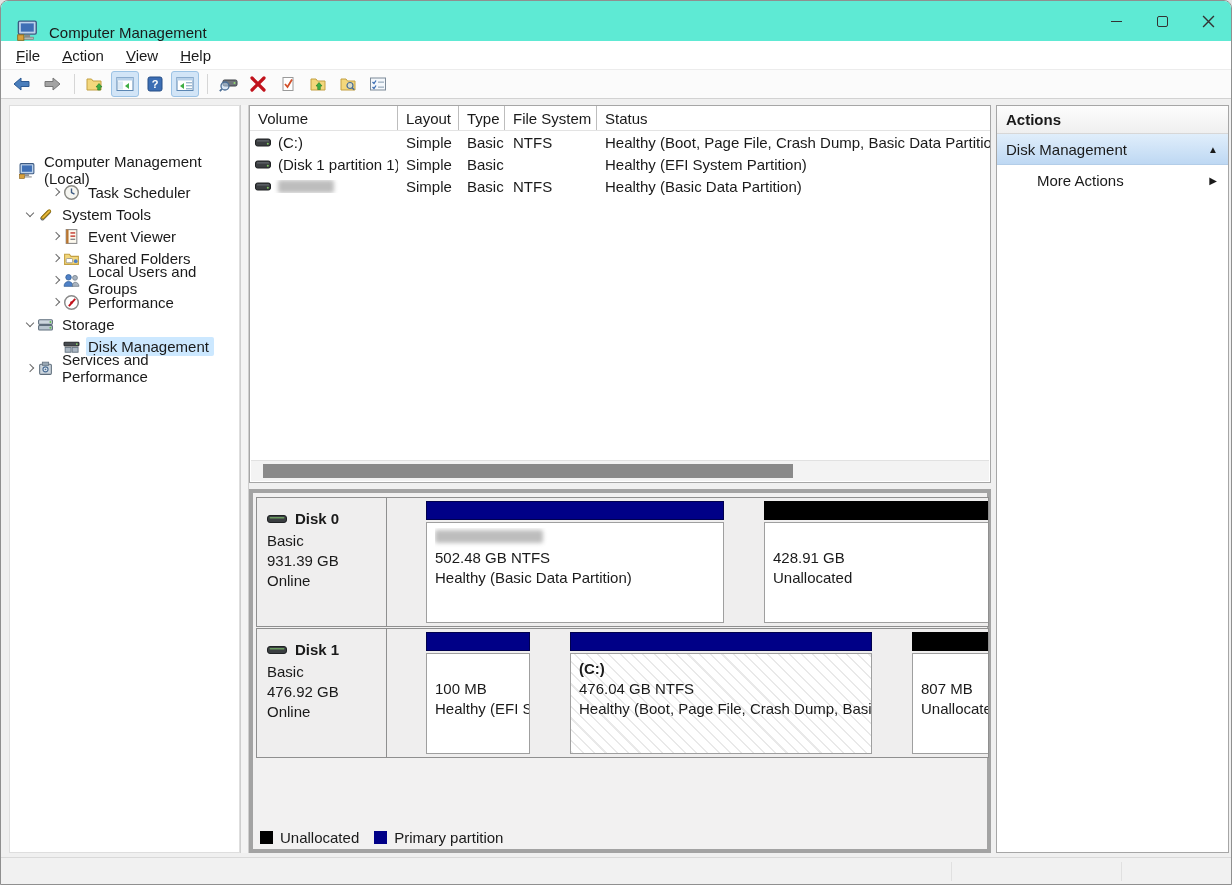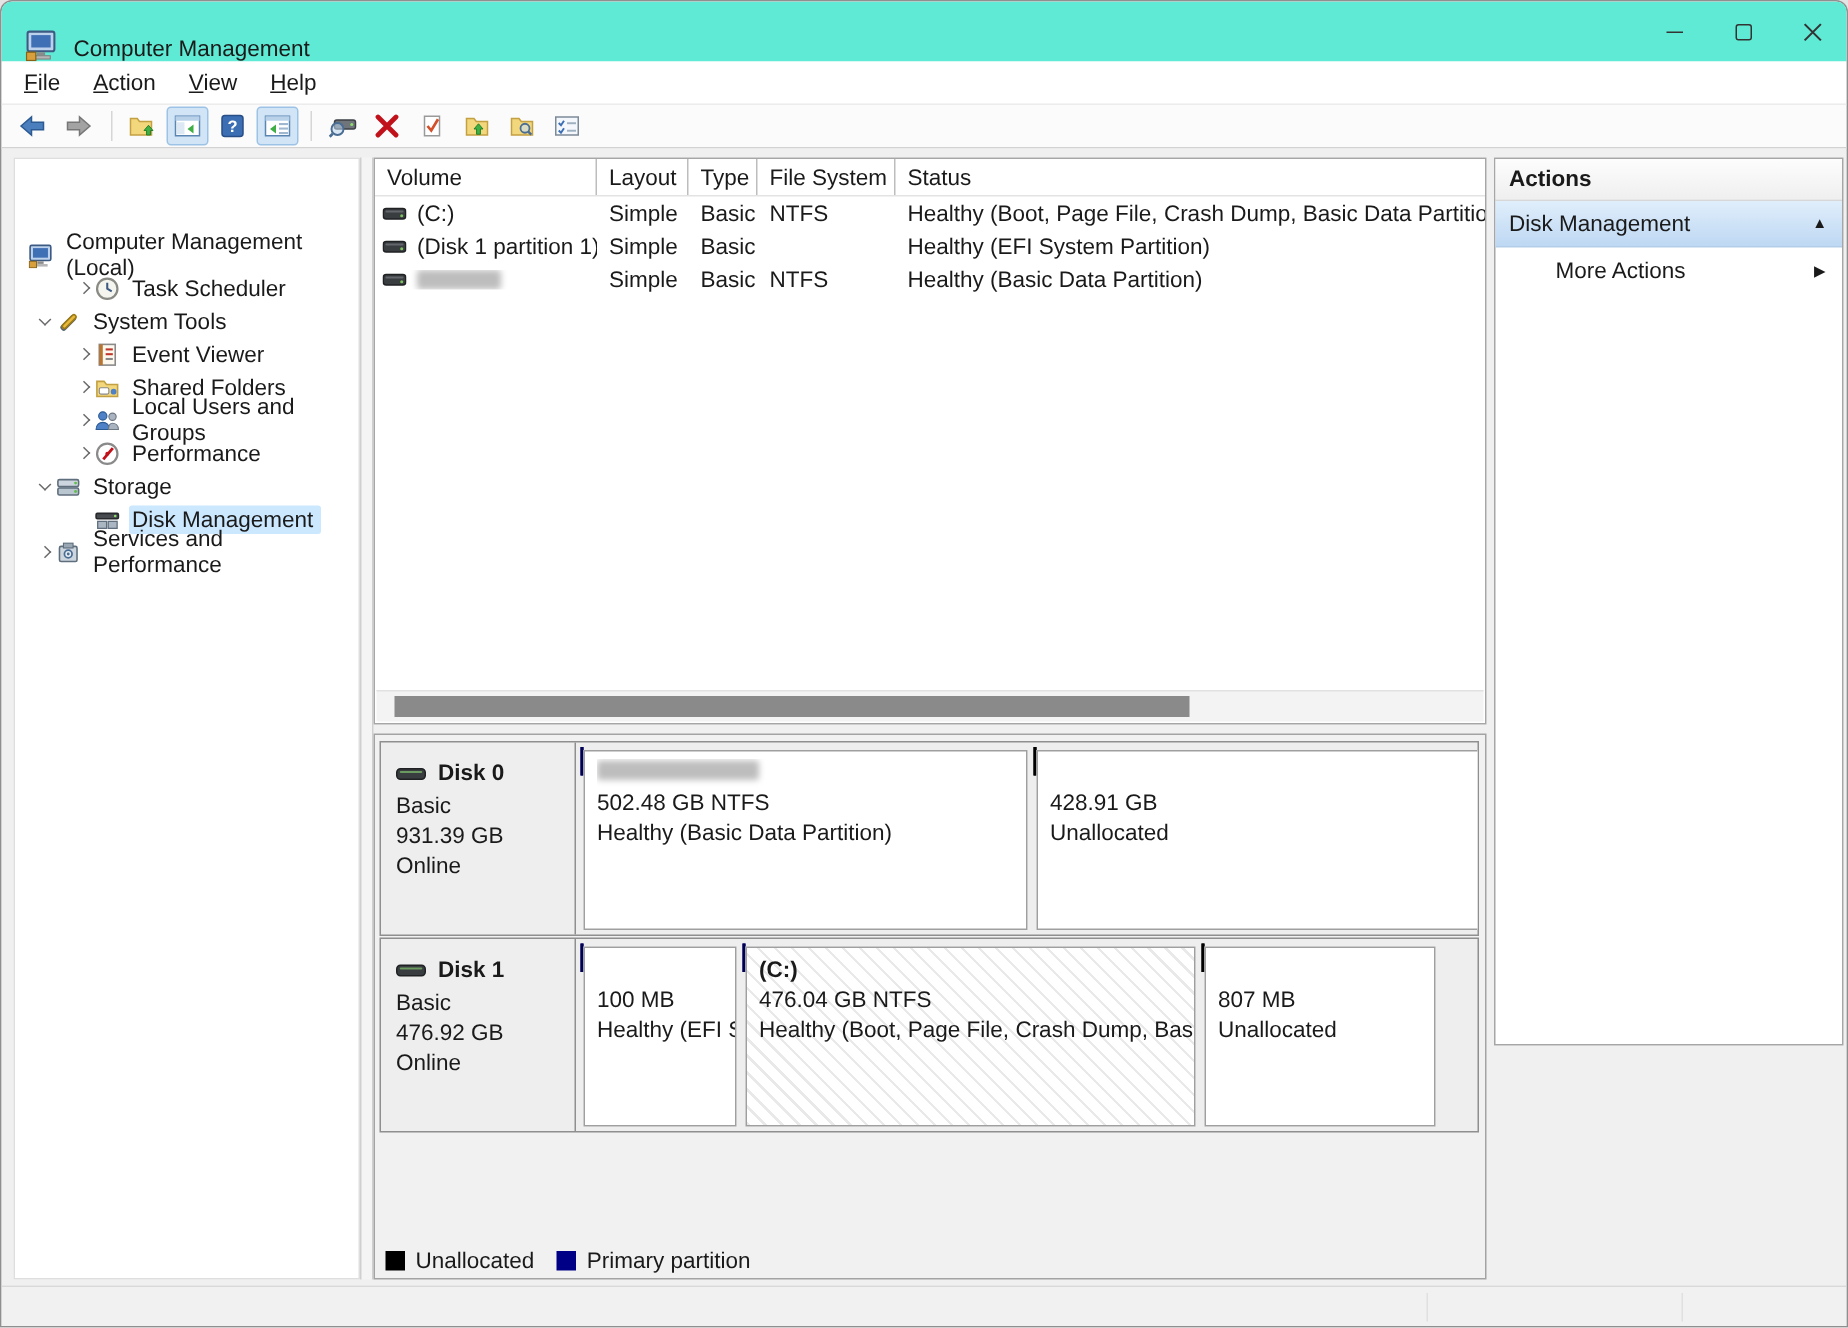--- a/index.html
+++ b/index.html
@@ -47,40 +47,40 @@
   .volume-pane { position:absolute; top:0; left:0; width:742px; height:378px; background:#fff; border:1px solid #a6a6a6; overflow:hidden; }
   .vl-header { display:flex; height:25px; align-items:center; border-bottom:1px solid #e3e3e3; }
   .vl-hcell { height:100%; display:flex; align-items:center; padding-left:8px; border-right:1px solid #bdbdbd; white-space:nowrap; overflow:hidden; }
   .c-volume { width:148px; } .c-layout { width:61px; } .c-type { width:46px; } .c-fs { width:92px; } .c-status { flex:1; border-right:none; }
   .vl-row { display:flex; height:22px; align-items:center; }
   .vl-cell { padding-left:8px; white-space:nowrap; overflow:hidden; }
   .vl-volcell { display:flex; align-items:center; padding-left:5px; }
   .drive-glyph { flex:none; margin-right:7px; }
   .hscroll { position:absolute; left:1px; right:1px; bottom:1px; height:21px; background:#f3f3f3; border-top:1px solid #e1e1e1; }
   .hthumb { position:absolute; left:12px; top:3px; width:530px; height:14px; background:#8a8a8a; }
-  .graph-pane { position:absolute; top:384px; left:0; width:742px; height:364px; background:#f2f1f1; border:1px solid #a3a3a3; }
+  .graph-pane { position:absolute; top:384px; left:0; width:742px; height:364px; background:#f2f1f1; border:4px solid #a3a3a3; }
   .disk-row { position:absolute; left:3px; width:733px; height:130px; border:1px solid #8f8f8f; background:#efeeee; display:flex; }
   .disk-cell { width:130px; flex:none; border-right:1px solid #8f8f8f; padding:11px 0 0 10px; line-height:20px; }
   .disk-name { display:flex; align-items:center; font-weight:bold; margin-bottom:2px; }
   .disk-name svg { margin-right:8px; }
   .parts { flex:1; display:flex; padding:3px; gap:4px; overflow:hidden; }
-  .part { display:flex; flex-direction:row; flex:none; }
+  .part { display:flex; flex-direction:column; flex:none;margin-left:36px; }
   .part-bar { height:19px; flex:none; }
   .bar-primary { background:#000087; border:1px solid #00004e; }
   .bar-unalloc { background:#000; border:1px solid #000; }
   .part-body { flex:1; margin-top:2px; background:#fff; border:1px solid #9f9f9f; padding:5px 0 0 8px; line-height:20px; overflow:hidden; }
   .part-body div { white-space:nowrap; overflow:hidden; }
   .part-body .pname { font-weight:bold; height:20px; }
   .part-body.hatch { background-image:repeating-linear-gradient(45deg,#e9e9e9 0 1.5px,#ffffff 1.5px 8px); }
   .legend { position:absolute; left:7px; bottom:2px; height:20px; display:flex; align-items:center; gap:15px; }
   .legend-item { display:flex; align-items:center; }
   .sw { width:13px; height:13px; margin-right:7px; }
   .sw-unalloc { background:#000; } .sw-primary { background:#000087; }
   
-  .actions-pane { position:absolute; left:995px; top:6px; width:233px; height:592px; background:#fff; border:1px solid #a6a6a6; }
+  .actions-pane { position:absolute; left:995px; top:6px; width:233px; height:748px; background:#fff; border:1px solid #a6a6a6; }
   .a-header { height:28px; line-height:27px; font-weight:bold; padding-left:9px; background:linear-gradient(#fdfdfd,#efefef); border-bottom:1px solid #d7d7d7; }
   .a-group { height:31px; display:flex; align-items:center; padding:0 10px 0 9px; background:linear-gradient(#e0eefb,#bed8f3); border-bottom:1px solid #b3cde8; }
   .a-group .lab { flex:1; }
   .a-caret { font-size:10px; color:#1a1a1a; }
   .a-more { height:31px; display:flex; align-items:center; padding:0 11px 0 40px; }
   .a-more .lab { flex:1; }
   
   .statusbar { height:28px; background:#f1f1f1; border-top:1px solid #d9d9d9; position:relative; }
   .sb-div { position:absolute; top:4px; bottom:4px; width:1px; background:#e0e0e0; }
   .redact { display:inline-block; background:#bdbdbd; border-radius:2px; filter:blur(2px); }

